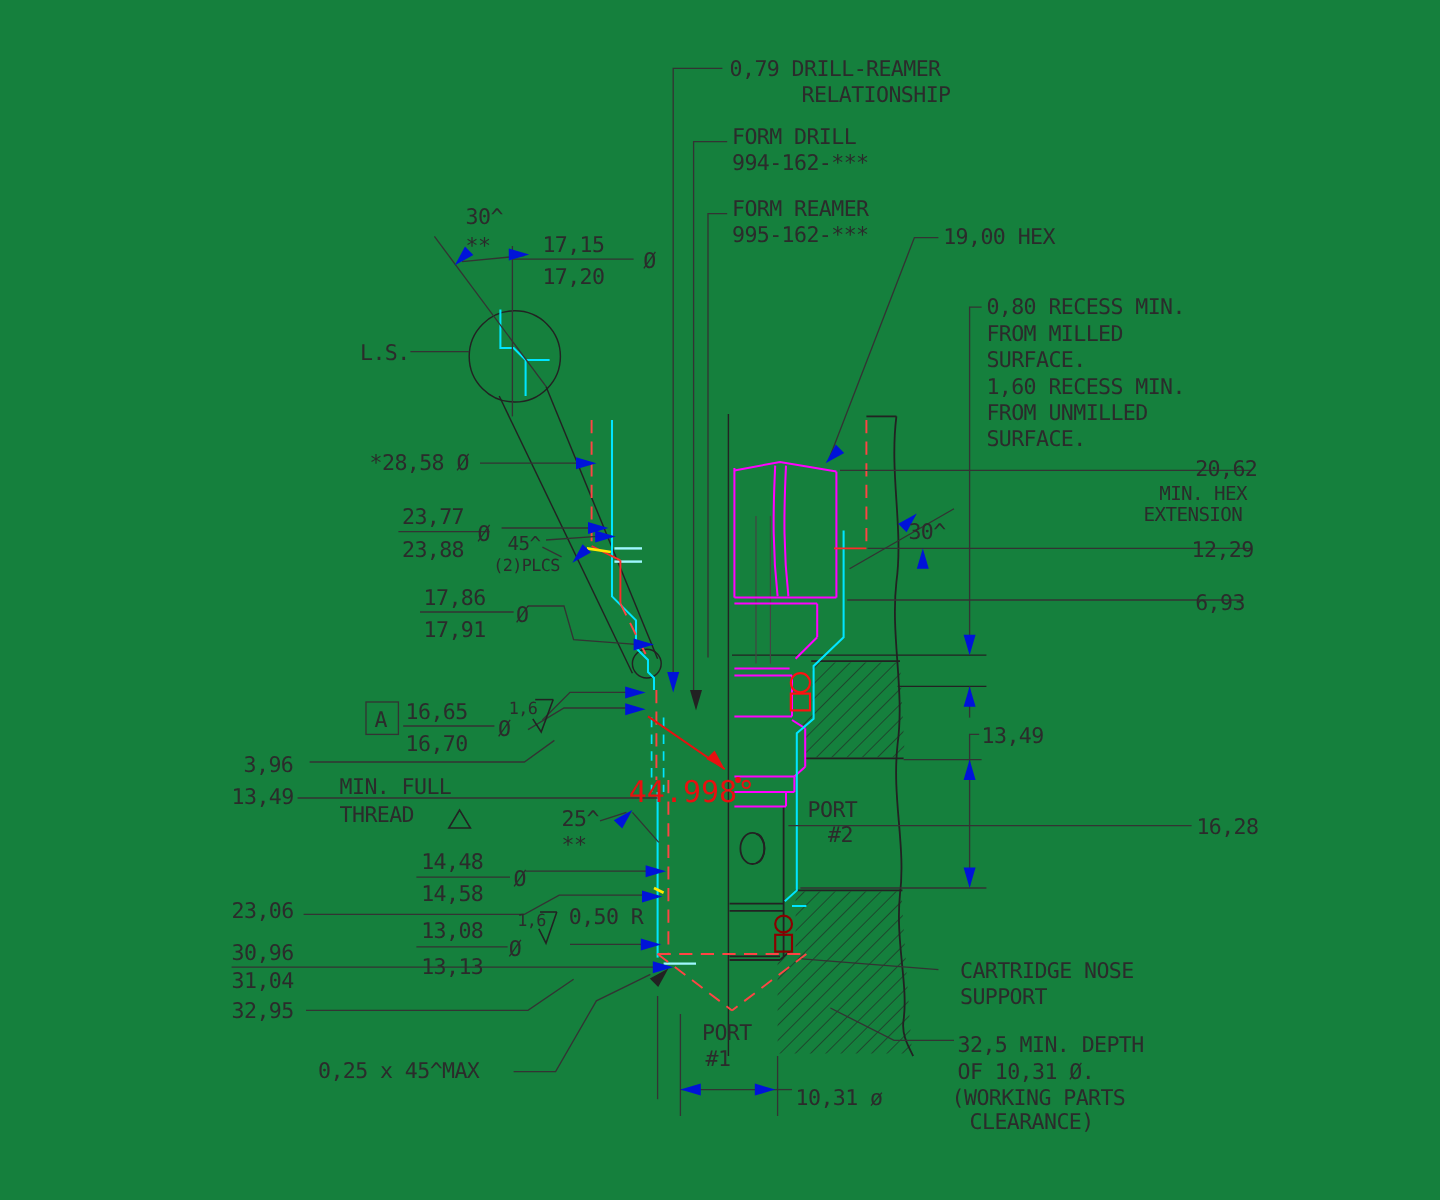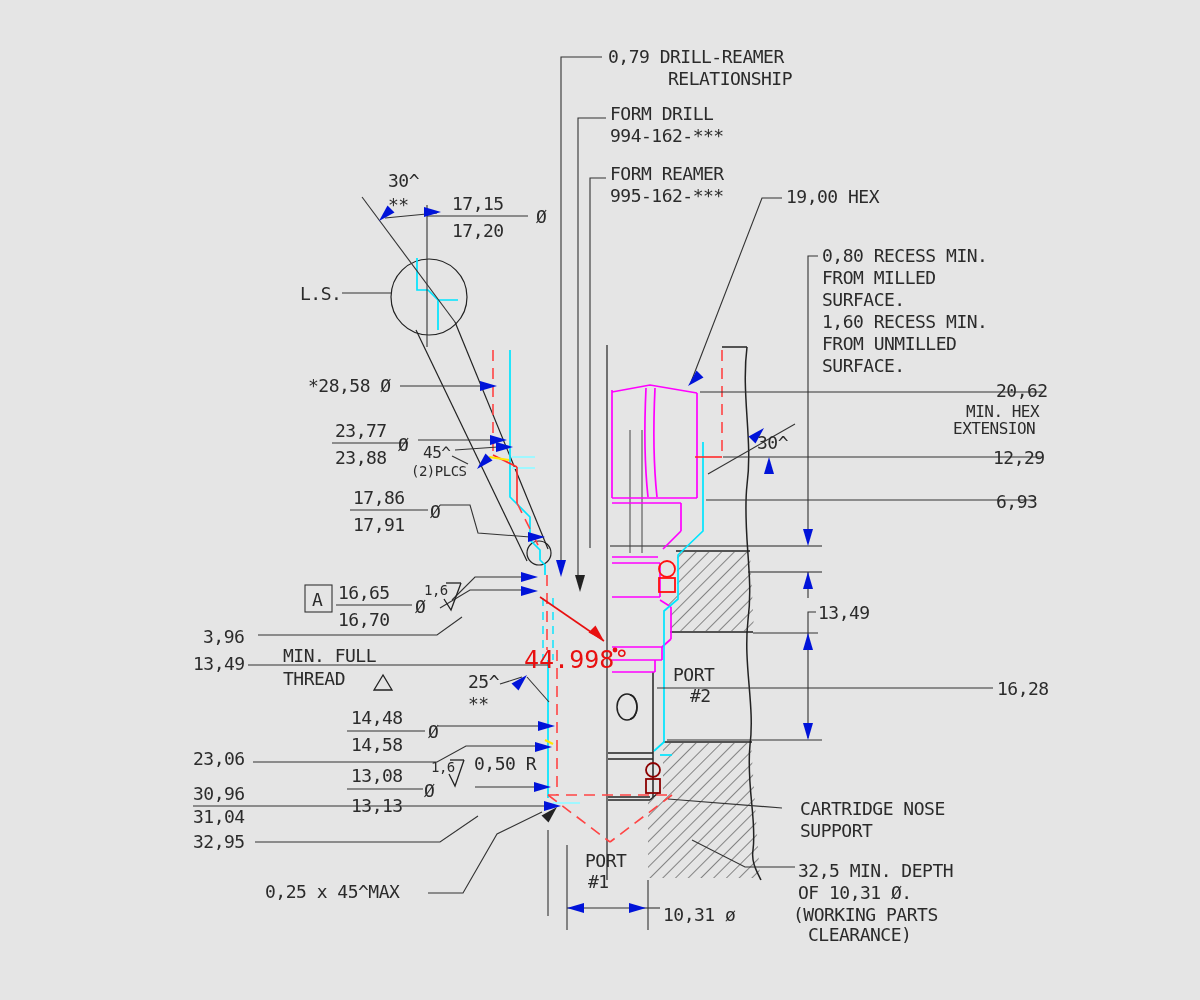--- a/index.html
+++ b/index.html
@@ -1,16 +1,16 @@
 <!DOCTYPE html>
 <html><head>
 <meta charset="utf-8">
 <style>
   html,body{margin:0;padding:0;background:#ffffff;}
-  .stage{position:relative;width:1200px;height:1000px;background:#e5e5e5;overflow:hidden;}
+  .stage{position:relative;width:1200px;height:1000px;background:#15803d;overflow:hidden;}
   svg{position:absolute;left:0;top:0;}
   text{font-family:"DejaVu Sans Mono", monospace;fill:#2b2b2b;font-size:18px;letter-spacing:-0.5px;}
   text.sm{font-size:14px;}
   text.md{font-size:16px;}
   text.lg{font-size:25px;fill:#e81010;letter-spacing:0;}
   .dim{stroke:#333333;stroke-width:1.1;fill:none;}
   .part{stroke:#222222;stroke-width:1.5;fill:none;}
   .thin{stroke:#444444;stroke-width:1;fill:none;}
   .mag{stroke:#ff00ff;stroke-width:1.7;fill:none;}
   .cyn{stroke:#00e5ff;stroke-width:1.7;fill:none;}

